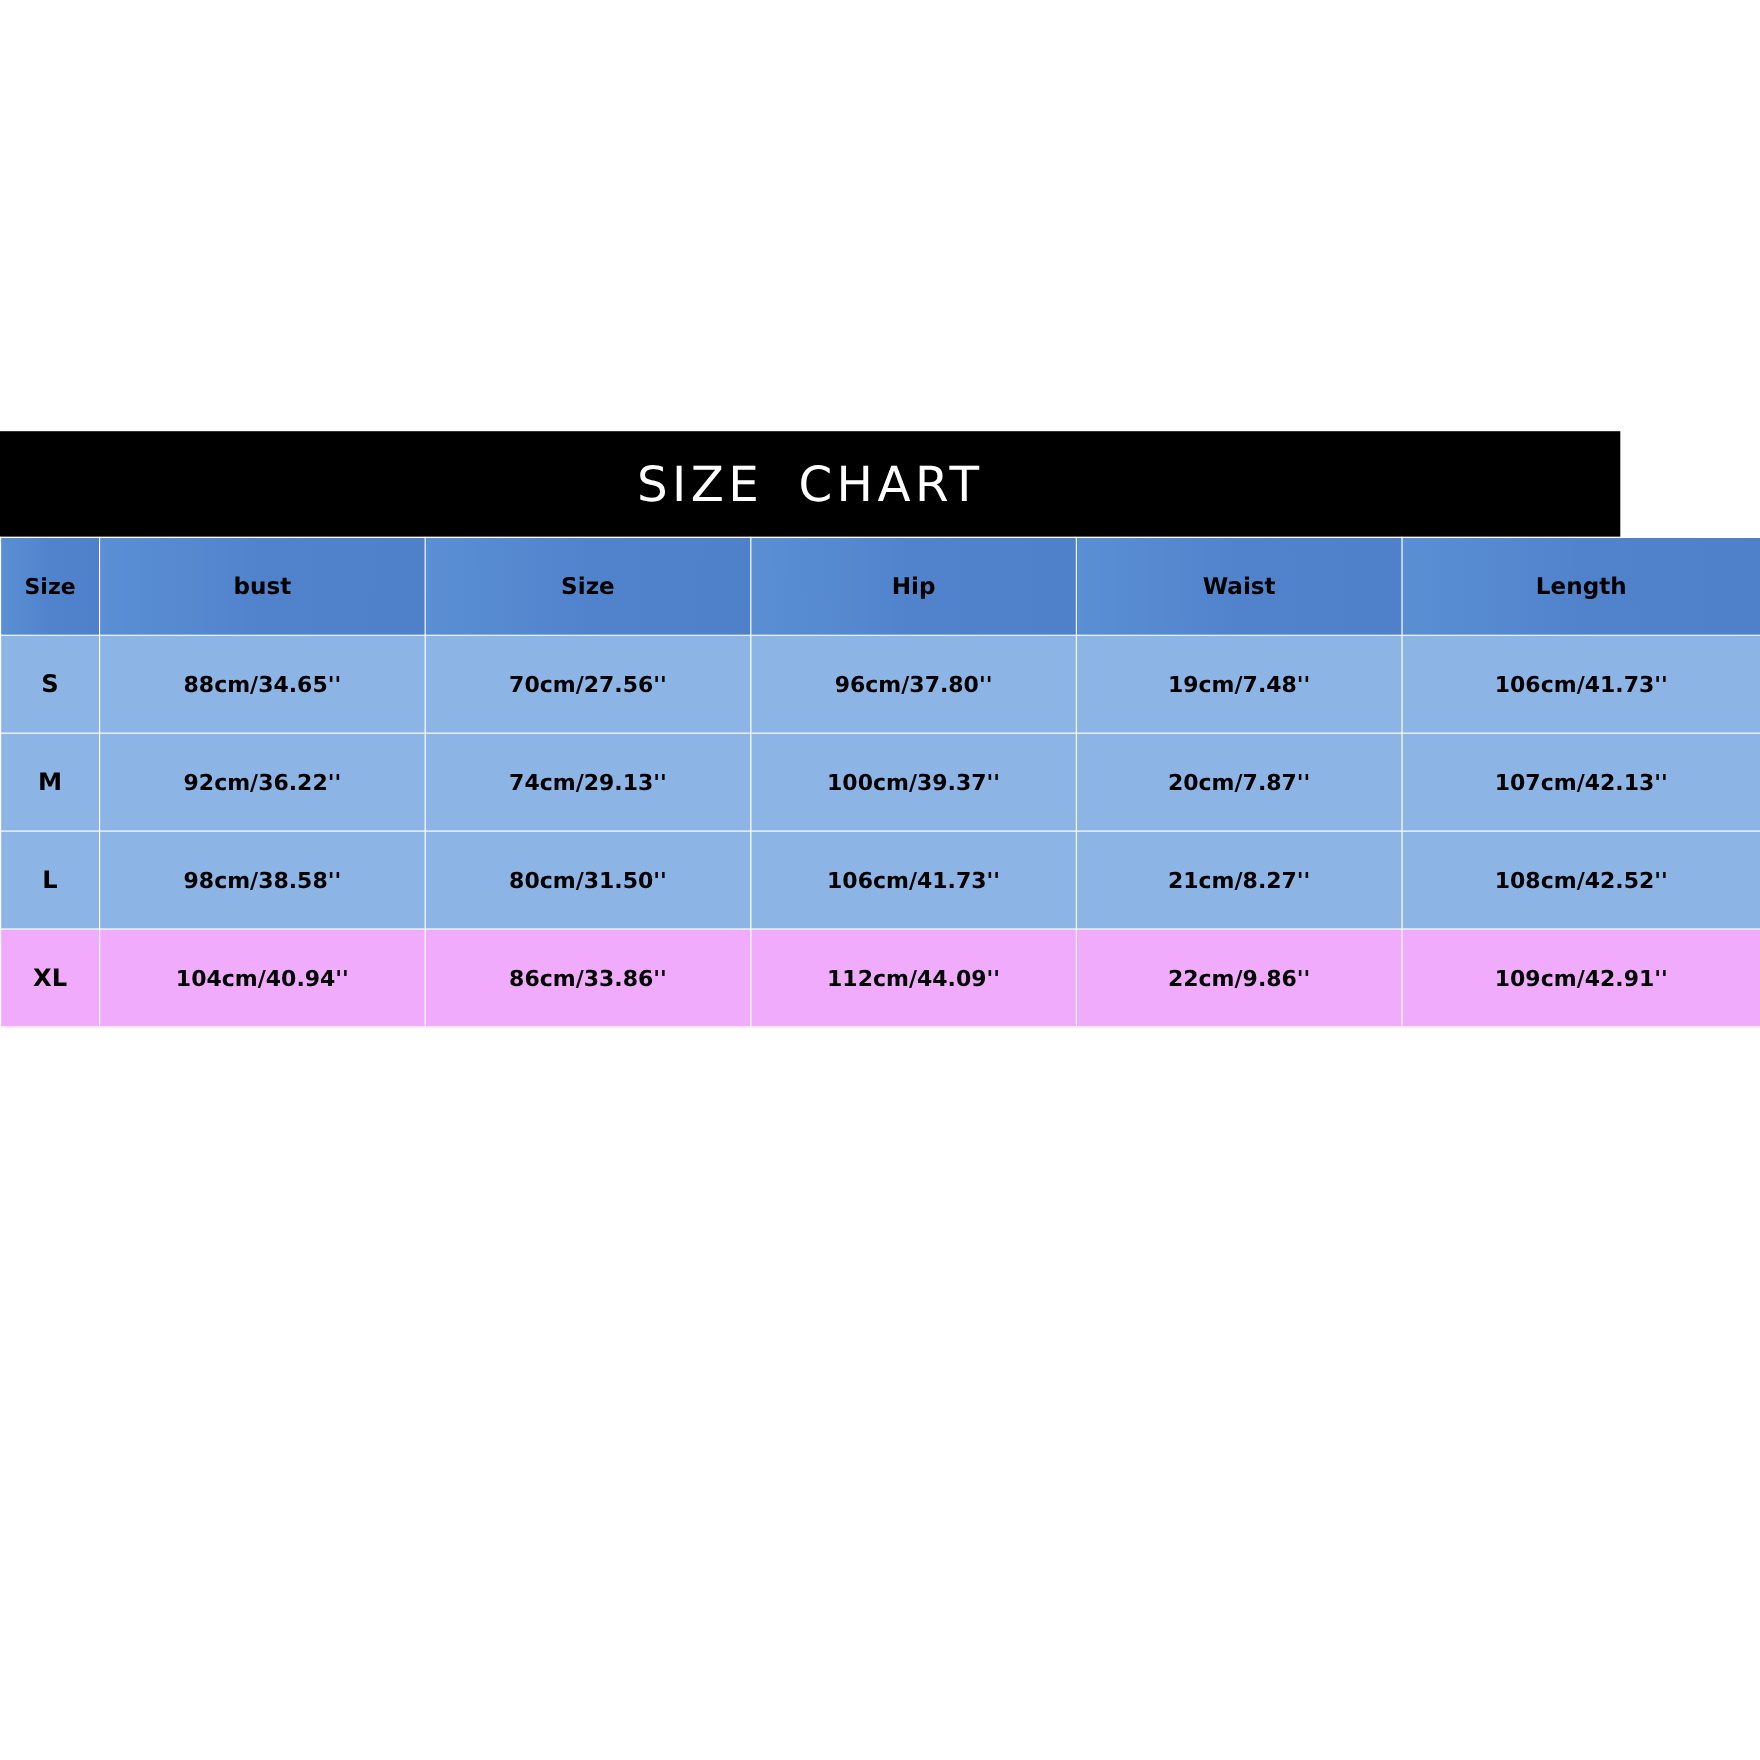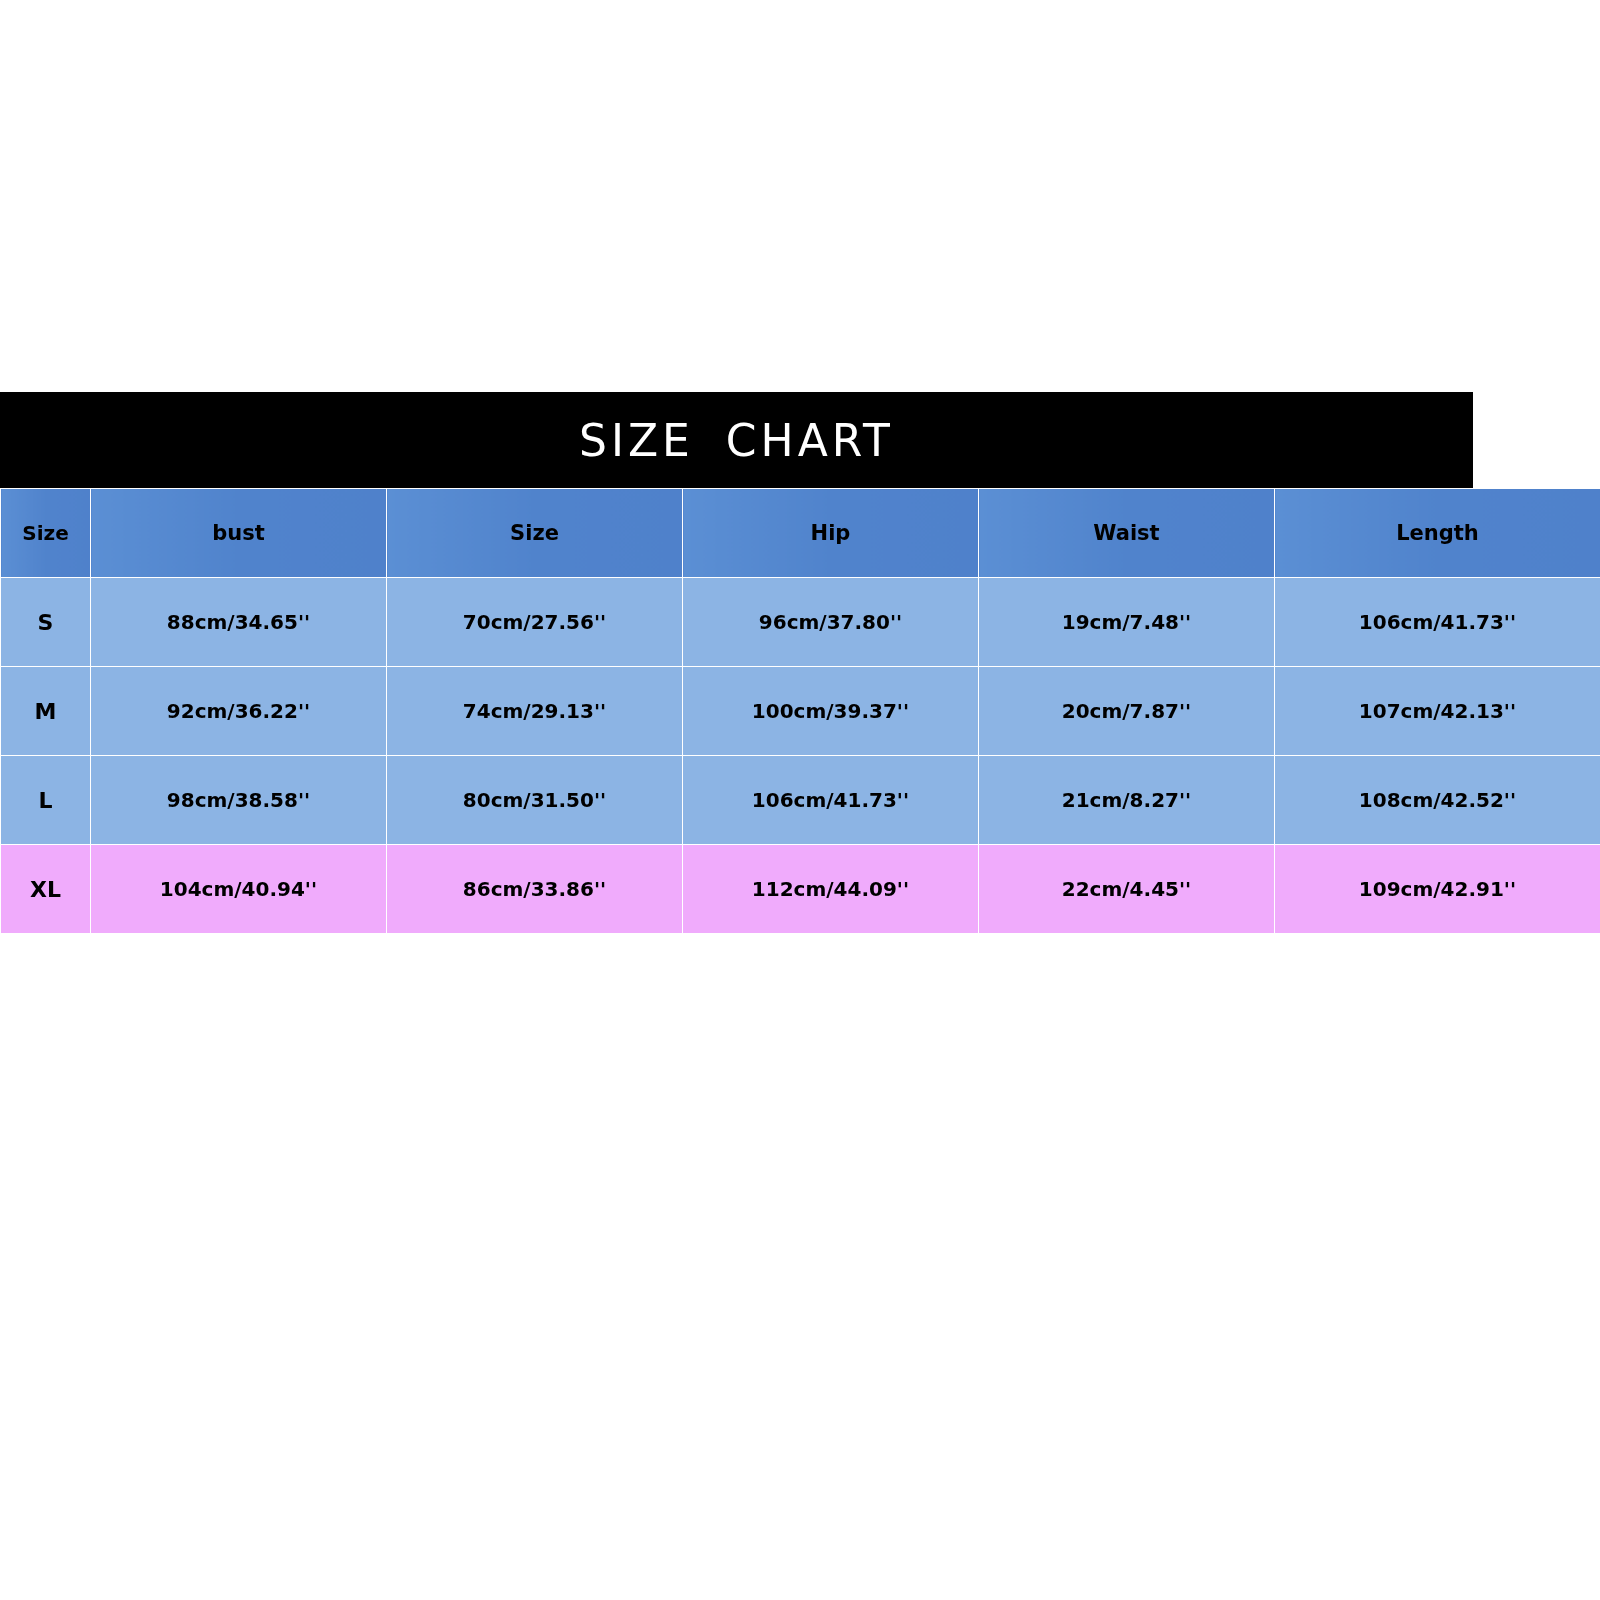--- a/index.html
+++ b/index.html
@@ -138,19 +138,19 @@
         <td>80cm/31.50''</td>
         <td>106cm/41.73''</td>
         <td>21cm/8.27''</td>
         <td>108cm/42.52''</td>
       </tr>
       <tr class="row-4">
         <td class="size-cell">XL</td>
         <td>104cm/40.94''</td>
         <td>86cm/33.86''</td>
         <td>112cm/44.09''</td>
-        <td>22cm/4.45''</td>
+        <td>22cm/9.86''</td>
         <td>109cm/42.91''</td>
       </tr>
     </tbody>
   </table>
 
 </div>
 
 </body></html>

